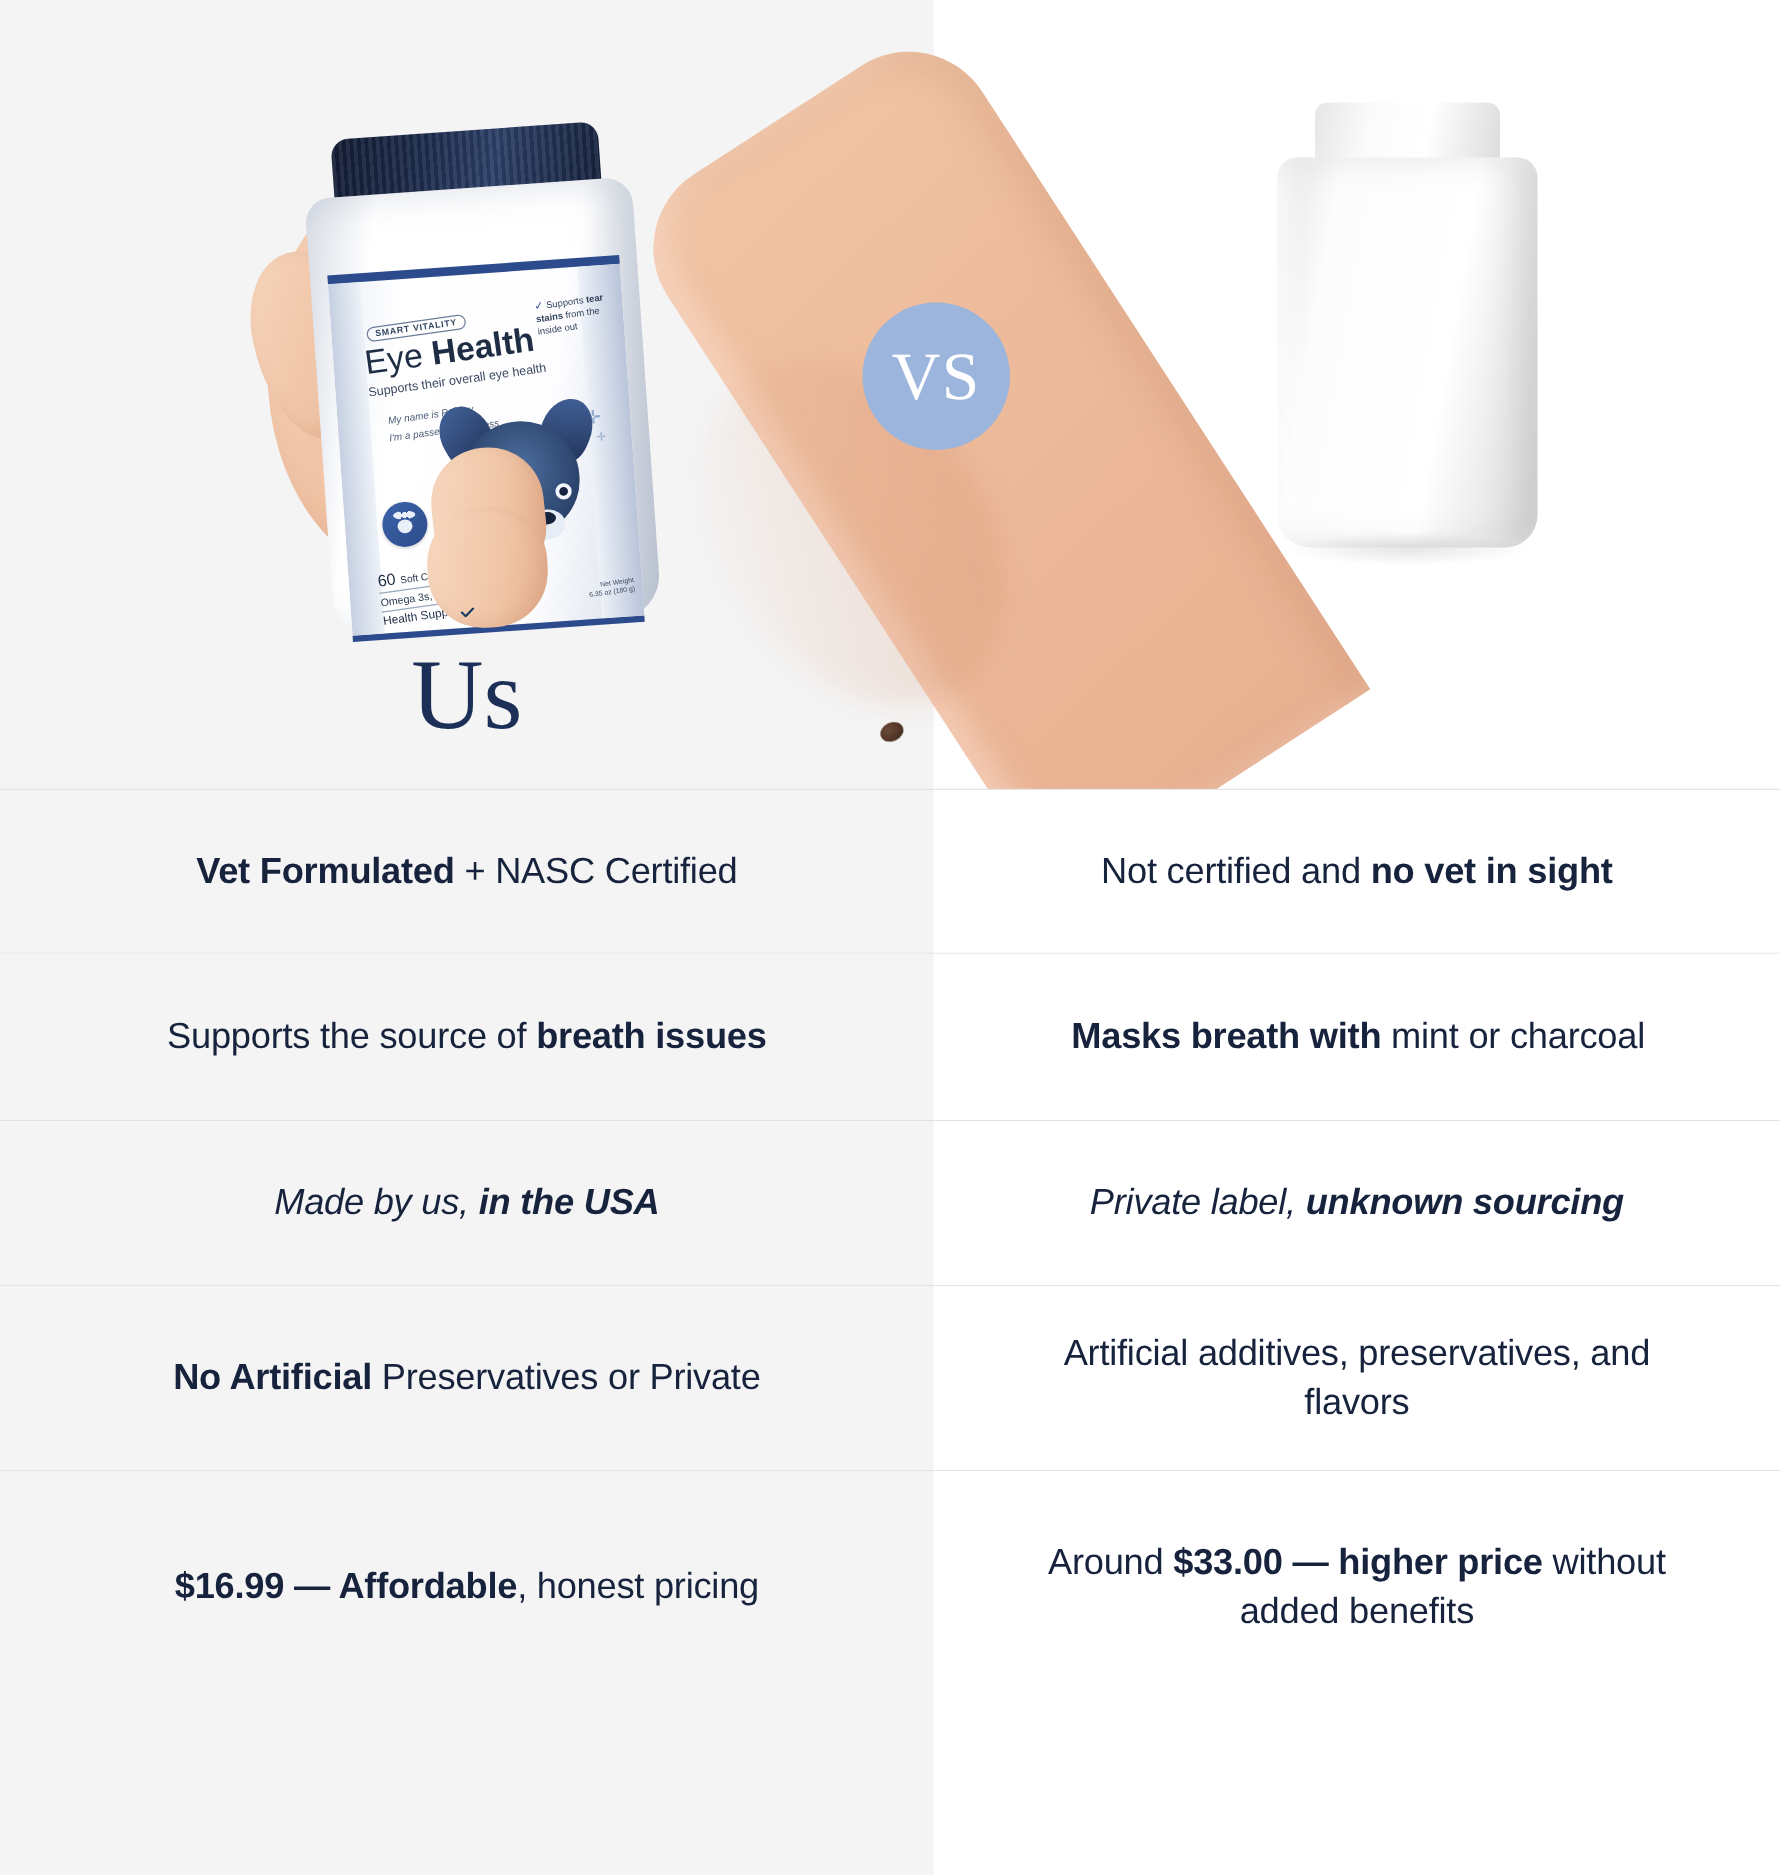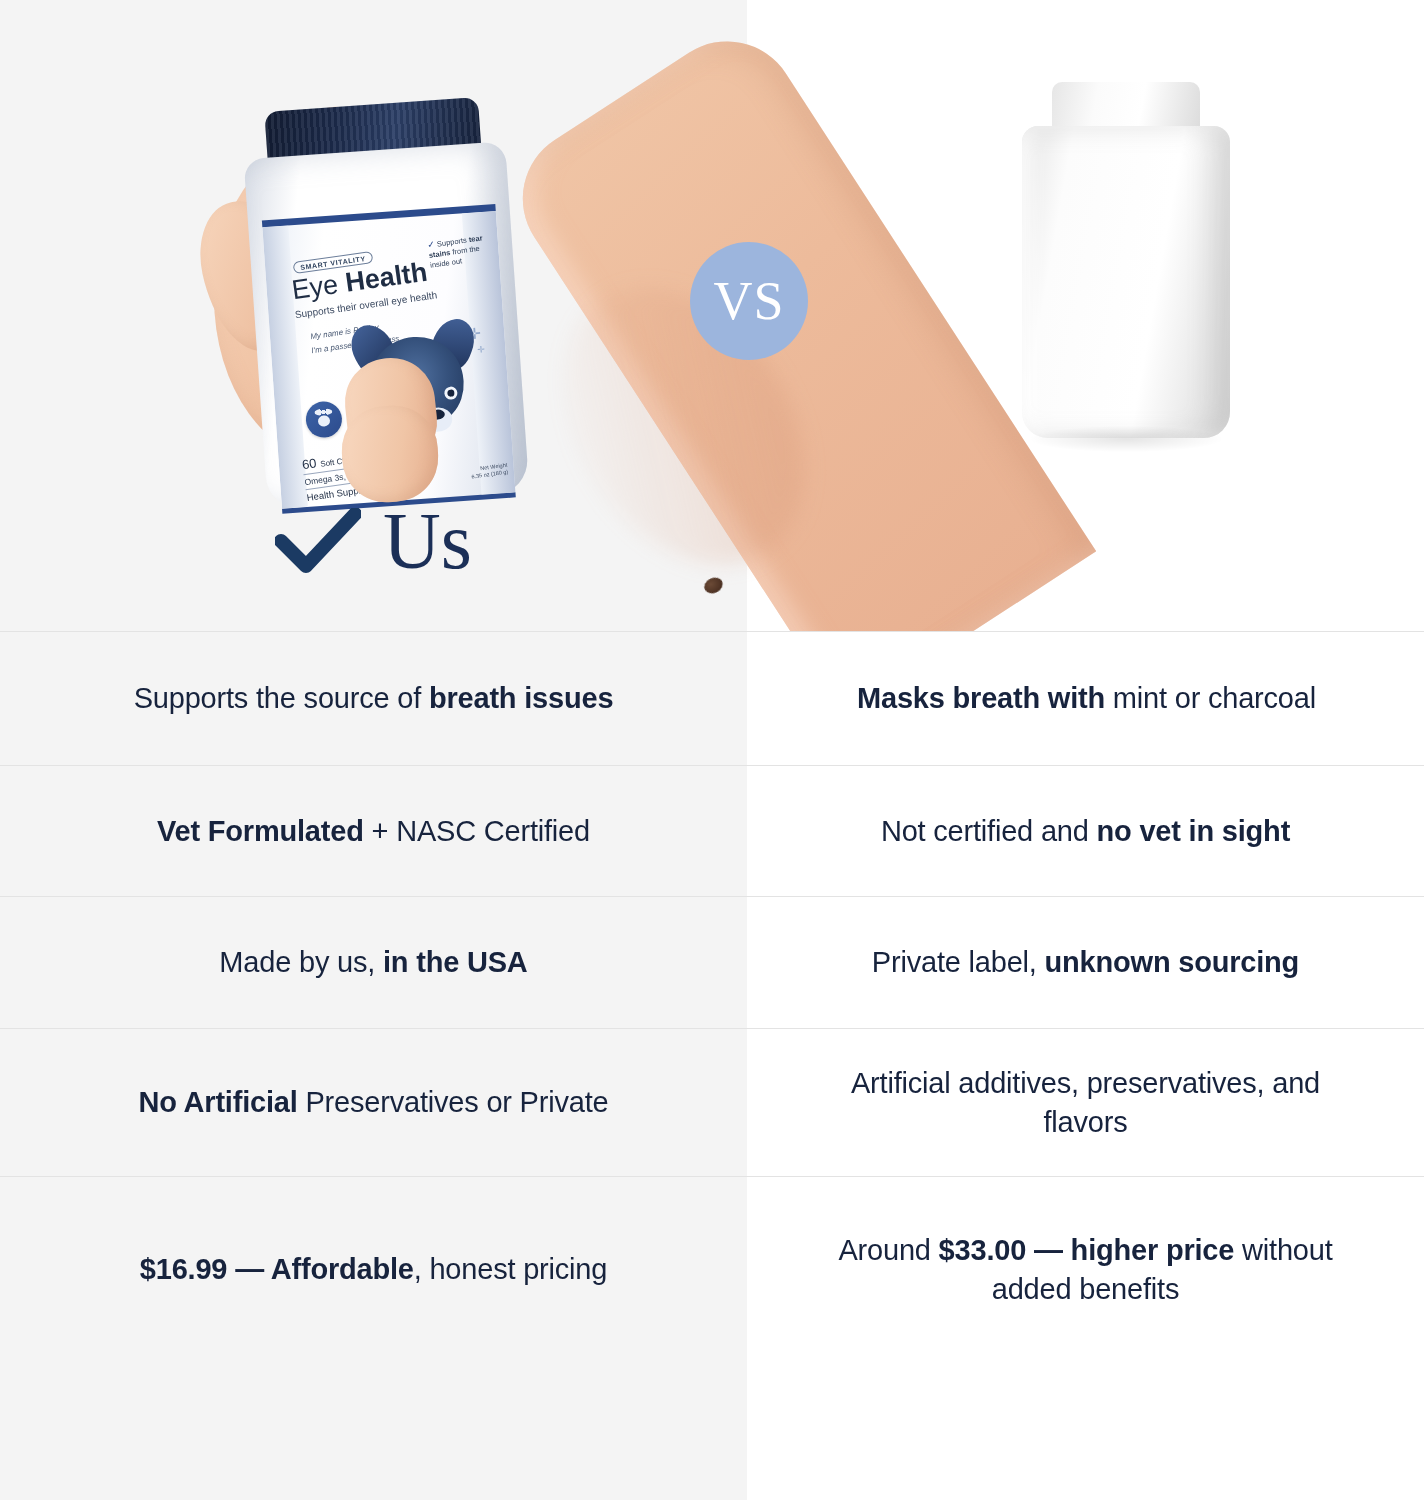--- a/index.html
+++ b/index.html
@@ -402,21 +402,21 @@
   
   .hdr {
     position: absolute;
     top: 486px;
     height: 110px;
     display: flex;
     align-items: center;
     justify-content: center;
     gap: 22px;
   }
-  .hdr-us   { left: 0;     width: 747px; }
+  .hdr-us   { left: 0;     width: 747px; flex-direction: column; }
   .hdr-them { left: 747px; width: 677px; }
   .hdr-label {
     font-family: "Liberation Serif", serif;
     font-size: 80px;
     color: #1b2f57;
     line-height: 1;
   }
   .check-icon { display: block; }
   .x-icon { display: block; }
 
@@ -442,21 +442,21 @@
     font-size: 29px;
     line-height: 1.34;
     letter-spacing: -0.2px;
   }
   .cell b { font-weight: 700; }
   .cell-us   { width: 747px; background: #f4f4f4; }
   .cell-them { width: 677px; background: #ffffff; }
 
   .h133 { height: 133px; }
   .h130 { height: 130px; }
-  .h131 { height: 131px; }
+  .h131 { height: 131px; font-style: italic; }
   .h143 { height: 143px; }
   .h147 { height: 147px; }
   .h185 { height: 185px; }
 
   .nowrap-edge { padding-right: 2px; padding-left: 4px; }
 </style>
 </head>
 <body>
 
 <div class="page">
@@ -554,34 +554,34 @@
         <path d="M6 33 L31 58 L80 6" fill="none" stroke="#1b3a63" stroke-width="14" stroke-linecap="round" stroke-linejoin="round"></path>
       </svg>
       <div class="hdr-label">Us</div>
     </div>
 
   </div>
 
   <div class="table">
 
     <div class="row">
+      <div class="cell cell-us h130">
+        <div><span></span><b>Vet Formulated</b><span> + NASC Certified</span></div>
+      </div>
+      <div class="cell cell-them h130">
+        <div><span>Not certified and </span><b>no vet in sight</b><span></span></div>
+      </div>
+    </div>
+
+    <div class="row">
       <div class="cell cell-us h133">
         <div><span>Supports the source of </span><b>breath issues</b><span></span></div>
       </div>
       <div class="cell cell-them h133 nowrap-edge">
         <div><span></span><b>Masks breath with</b><span> mint or charcoal</span></div>
-      </div>
-    </div>
-
-    <div class="row">
-      <div class="cell cell-us h130">
-        <div><span></span><b>Vet Formulated</b><span> + NASC Certified</span></div>
-      </div>
-      <div class="cell cell-them h130">
-        <div><span>Not certified and </span><b>no vet in sight</b><span></span></div>
       </div>
     </div>
 
     <div class="row">
       <div class="cell cell-us h131">
         <div><span>Made by us, </span><b>in the USA</b><span></span></div>
       </div>
       <div class="cell cell-them h131">
         <div><span>Private label, </span><b>unknown sourcing</b><span></span></div>
       </div>

